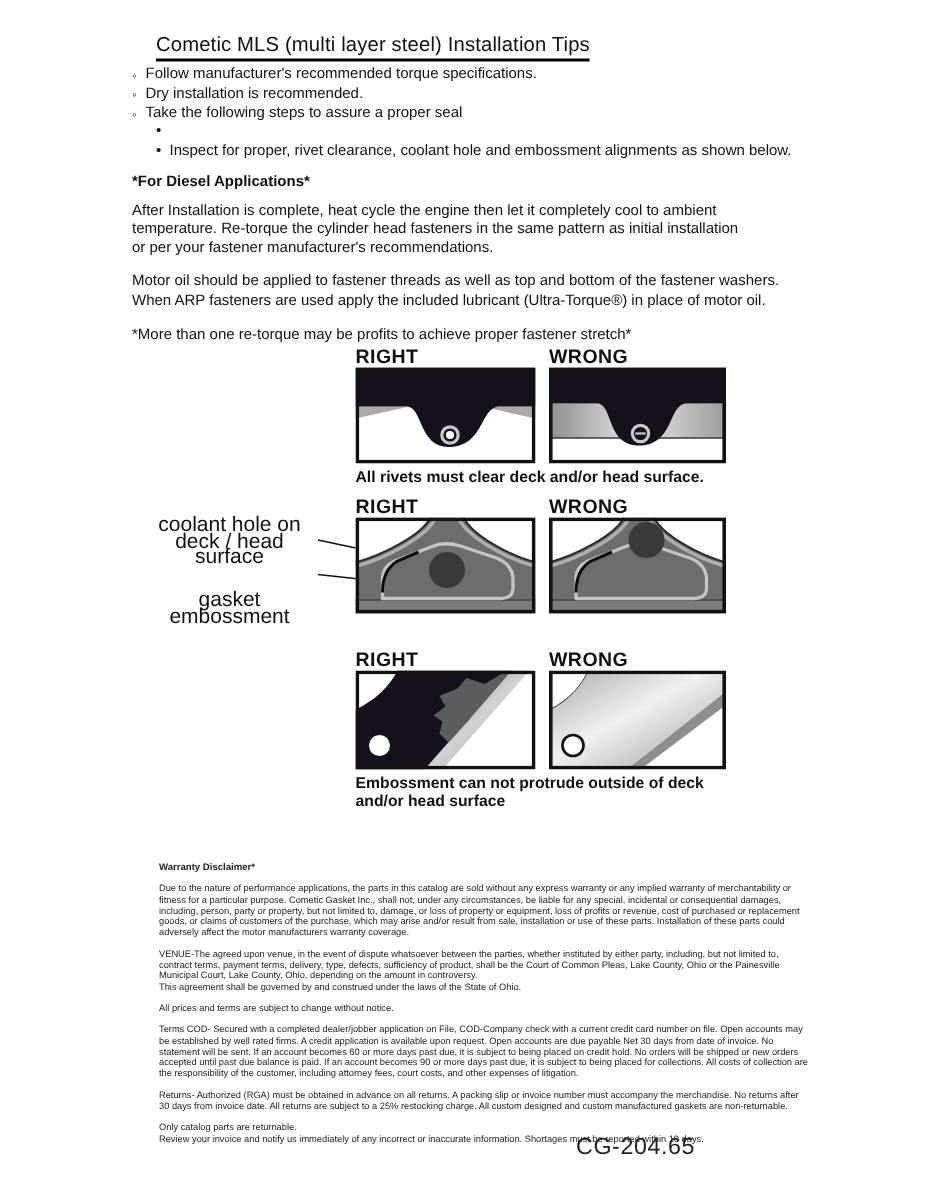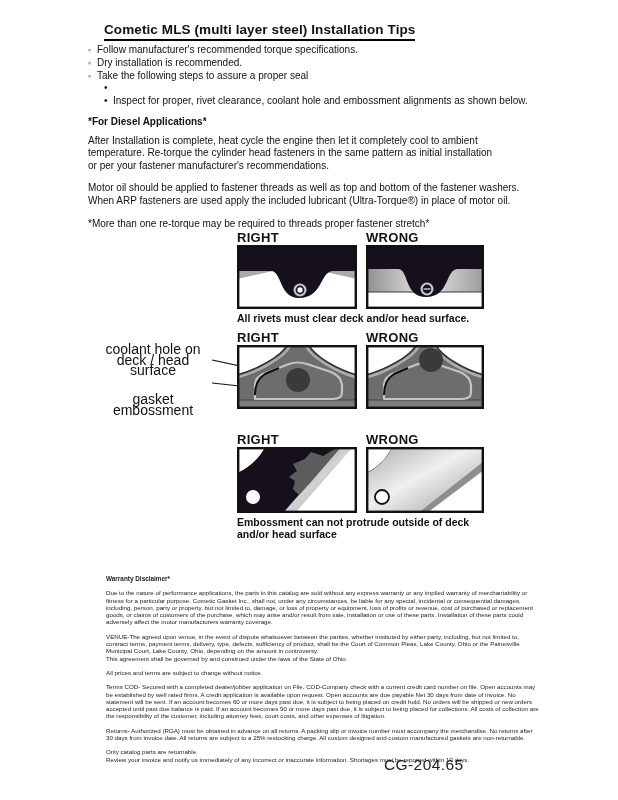--- a/index.html
+++ b/index.html
@@ -4,21 +4,21 @@
 <style>
   html,body{margin:0;padding:0;background:#fff;}
   .page{
     position:relative;width:618px;height:800px;background:#ffffff;overflow:hidden;
     font-family:"Liberation Sans",sans-serif;color:#111;
   }
   .abs{position:absolute;}
   .pre{white-space:pre-line;}
   
   .title{
-    left:104px;top:22px;font-size:13.5px;font-weight:bold;
+    left:104px;top:22px;font-size:13.5px;font-weight:normal;
     border-bottom:2px solid #000;padding-bottom:2px;letter-spacing:.1px;
   }
   
   .bullets{left:88px;top:44px;font-size:10px;line-height:12.8px;width:470px;}
   .bullet-row{display:flex;}
   .bullet-row .marker{width:9px;flex:0 0 9px;text-align:left;font-size:9px;}
   .bullet-row.indent{margin-left:16px;}
   .bullet-row.indent .marker{font-size:10px;}
   
   .diesel{left:88px;top:116px;width:470px;font-size:10px;line-height:12.6px;}
@@ -66,21 +66,21 @@
     </div>
   </div>
 
   <div class="abs diesel">
     <h3>*For Diesel Applications*</h3>
     <p class="pre">After Installation is complete, heat cycle the engine then let it completely cool to ambient
 temperature. Re-torque the cylinder head fasteners in the same pattern as initial installation
 or per your fastener manufacturer's recommendations.</p>
     <p class="pre">Motor oil should be applied to fastener threads as well as top and bottom of the fastener washers.
 When ARP fasteners are used apply the included lubricant (Ultra-Torque®) in place of motor oil.</p>
-    <p>*More than one re-torque may be required to threads proper fastener stretch*</p>
+    <p>*More than one re-torque may be profits to achieve proper fastener stretch*</p>
   </div>
 
   <div class="abs dlabel" style="left:237px;top:230px;width:120px;">RIGHT</div>
   <div class="abs dlabel" style="left:366px;top:230px;width:118px;">WRONG</div>
 
   <div class="dbox" style="left:237px;top:245px;">
     <svg width="120" height="64" viewBox="0 0 120 64">
       <rect x="0" y="0" width="120" height="64" fill="#ffffff"></rect>
       <polygon points="0,26 36,26 0,34" fill="#a9a9a9"></polygon>
       <polygon points="120,26 84,26 120,34" fill="#a9a9a9"></polygon>

